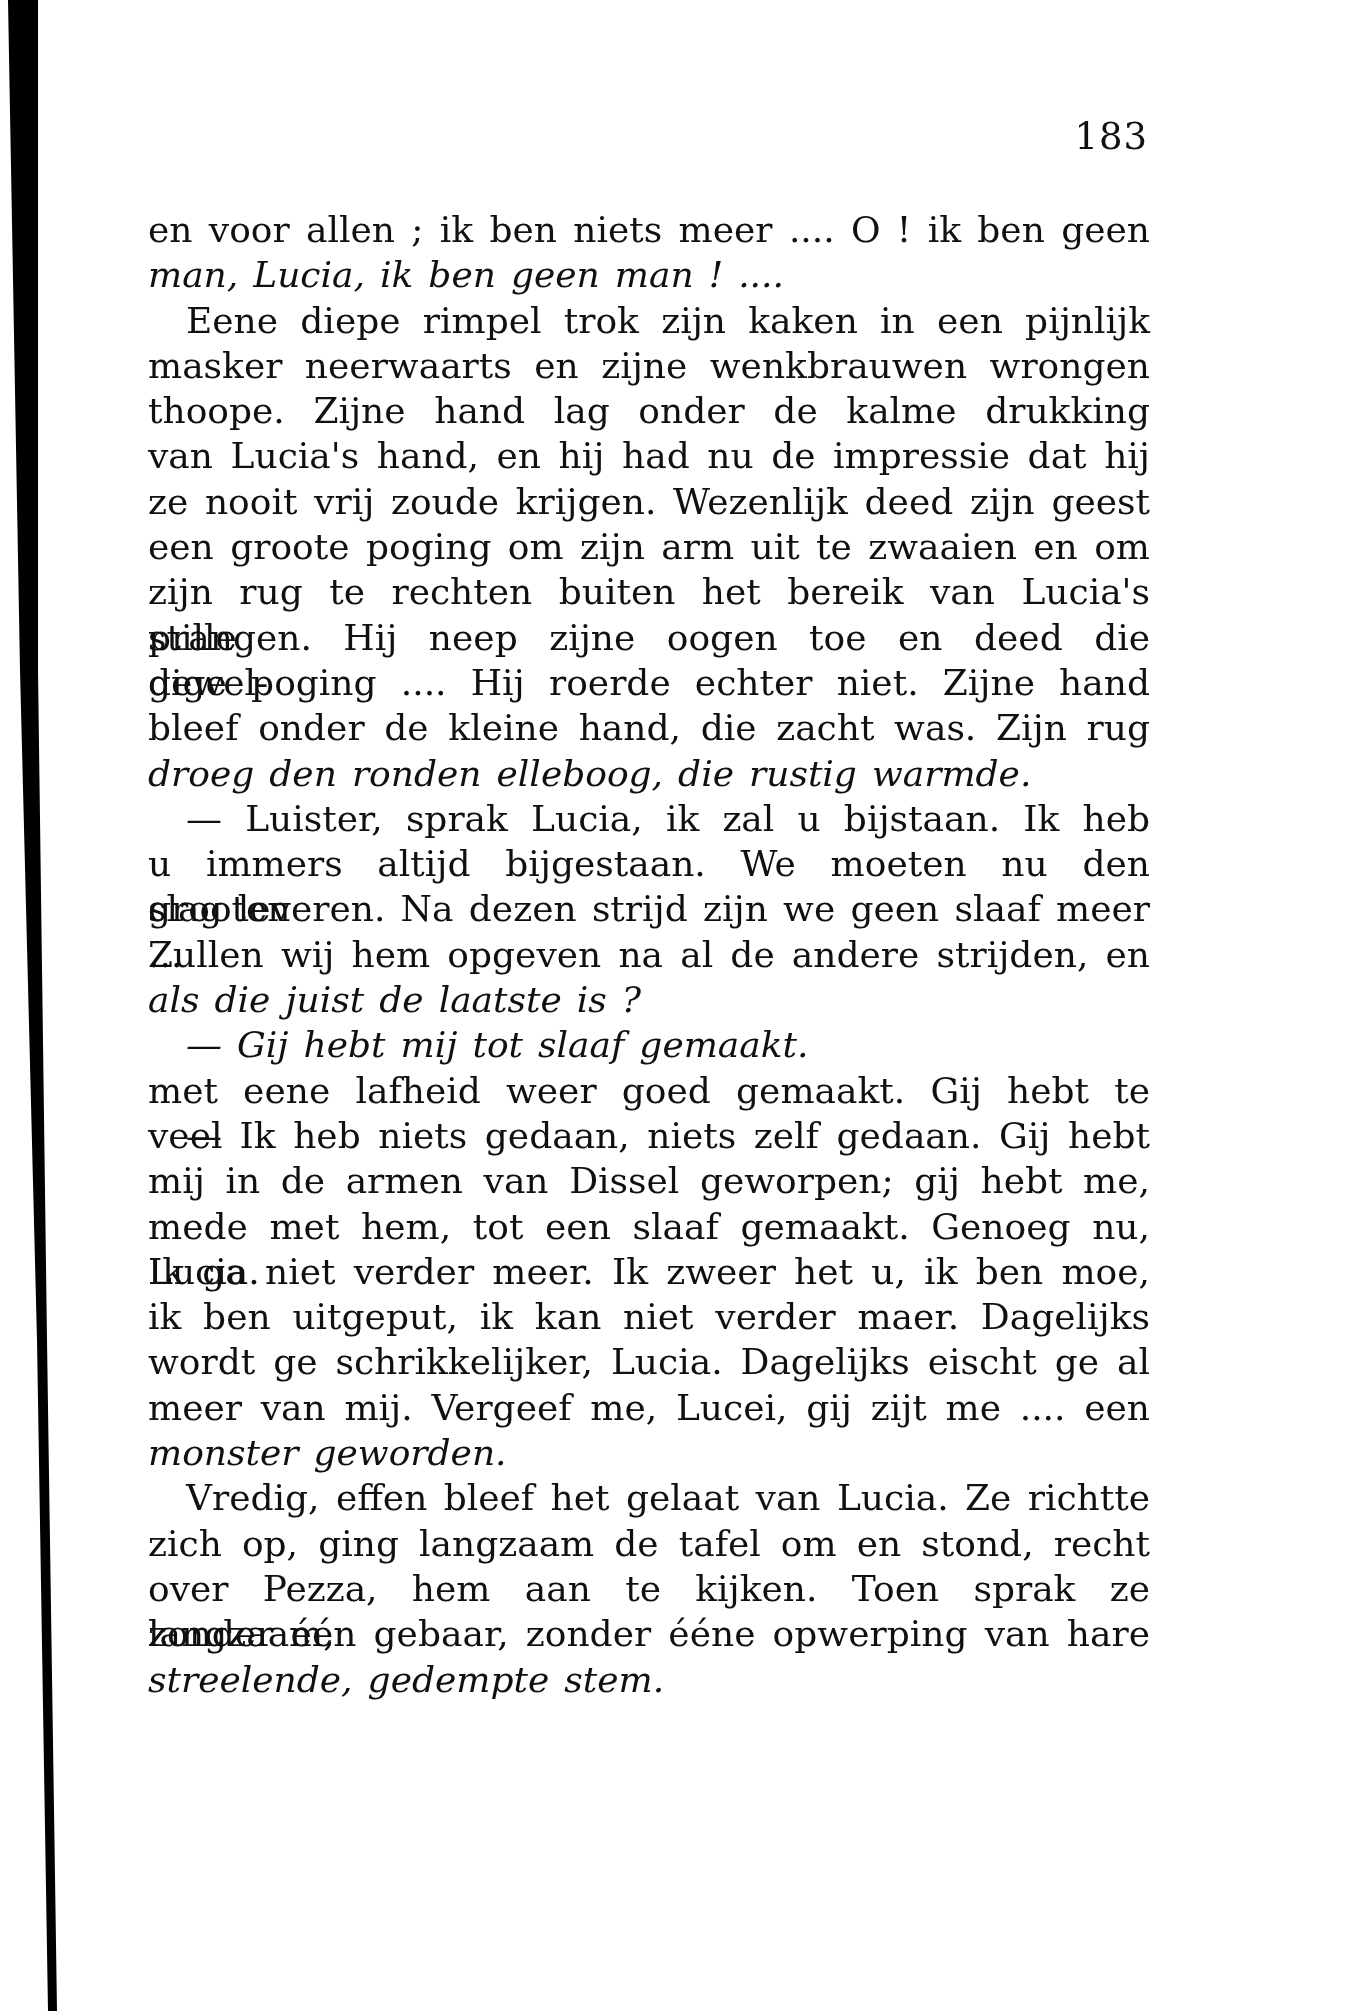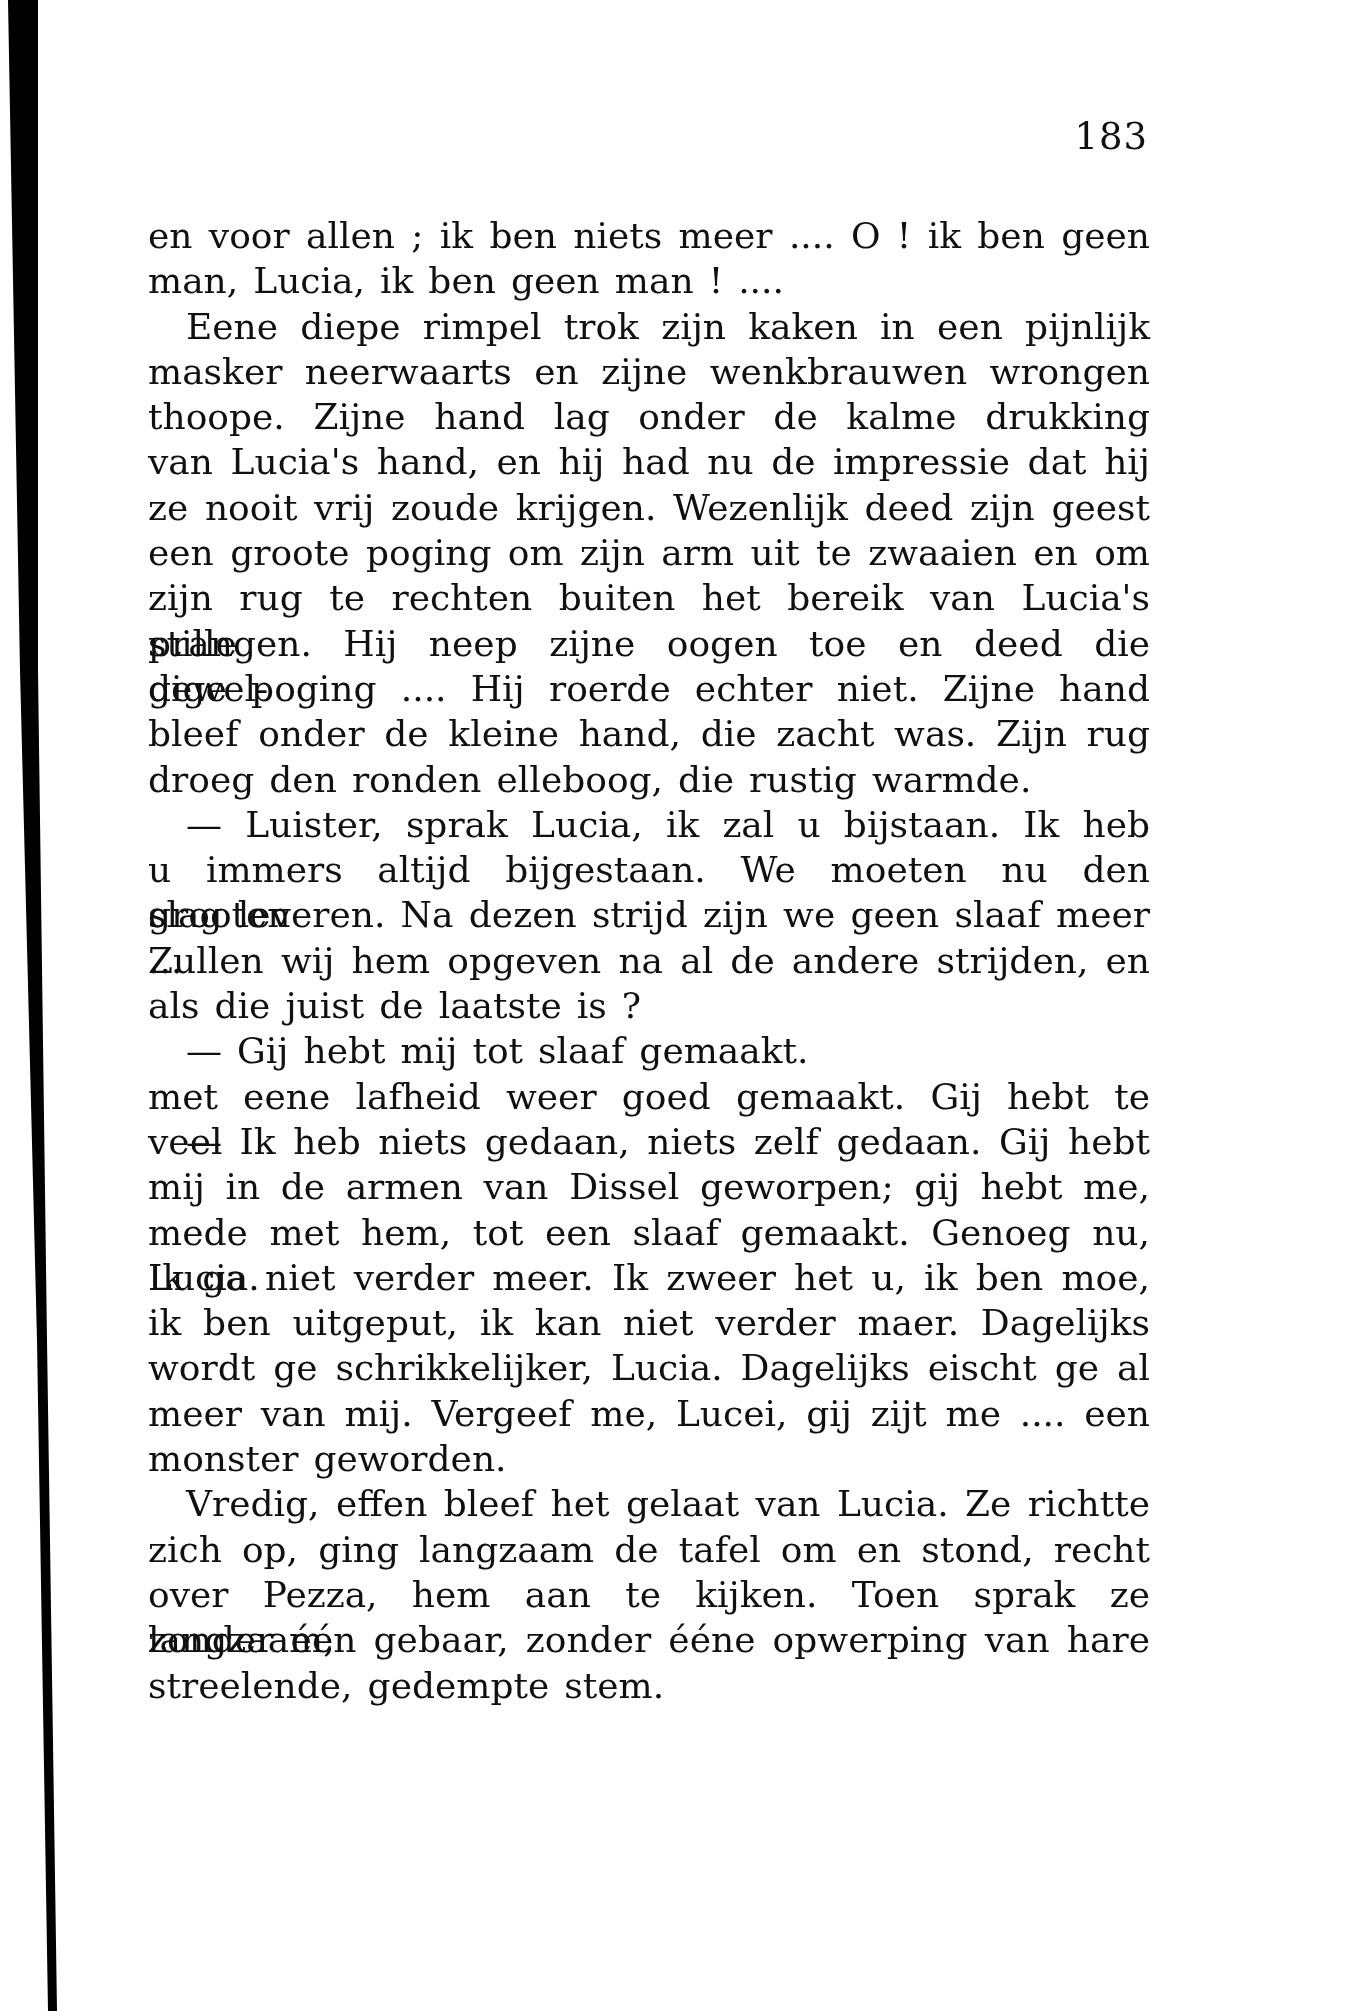--- a/index.html
+++ b/index.html
@@ -32,34 +32,34 @@
     right: 210px;
     font-size: 37px;
     letter-spacing: 1px;
     line-height: 1;
   }
   .text-col {
     position: absolute;
     left: 148px;
     top: 207px;
     width: 1002px;
-    margin-top: 6px;
   }
   .line {
     height: 45.3px;
     line-height: 45.3px;
     font-size: 36px;
     white-space: normal;
     text-align: justify;
     text-align-last: justify;
     word-spacing: 0.10em;
   }
   .line.last {
     text-align: left;
     text-align-last: left;
+    font-style: italic;
   }
   .line.indent {
     padding-left: 38px;
   }
 </style>
 </head>
 <body>
 
 <div class="page">
 

